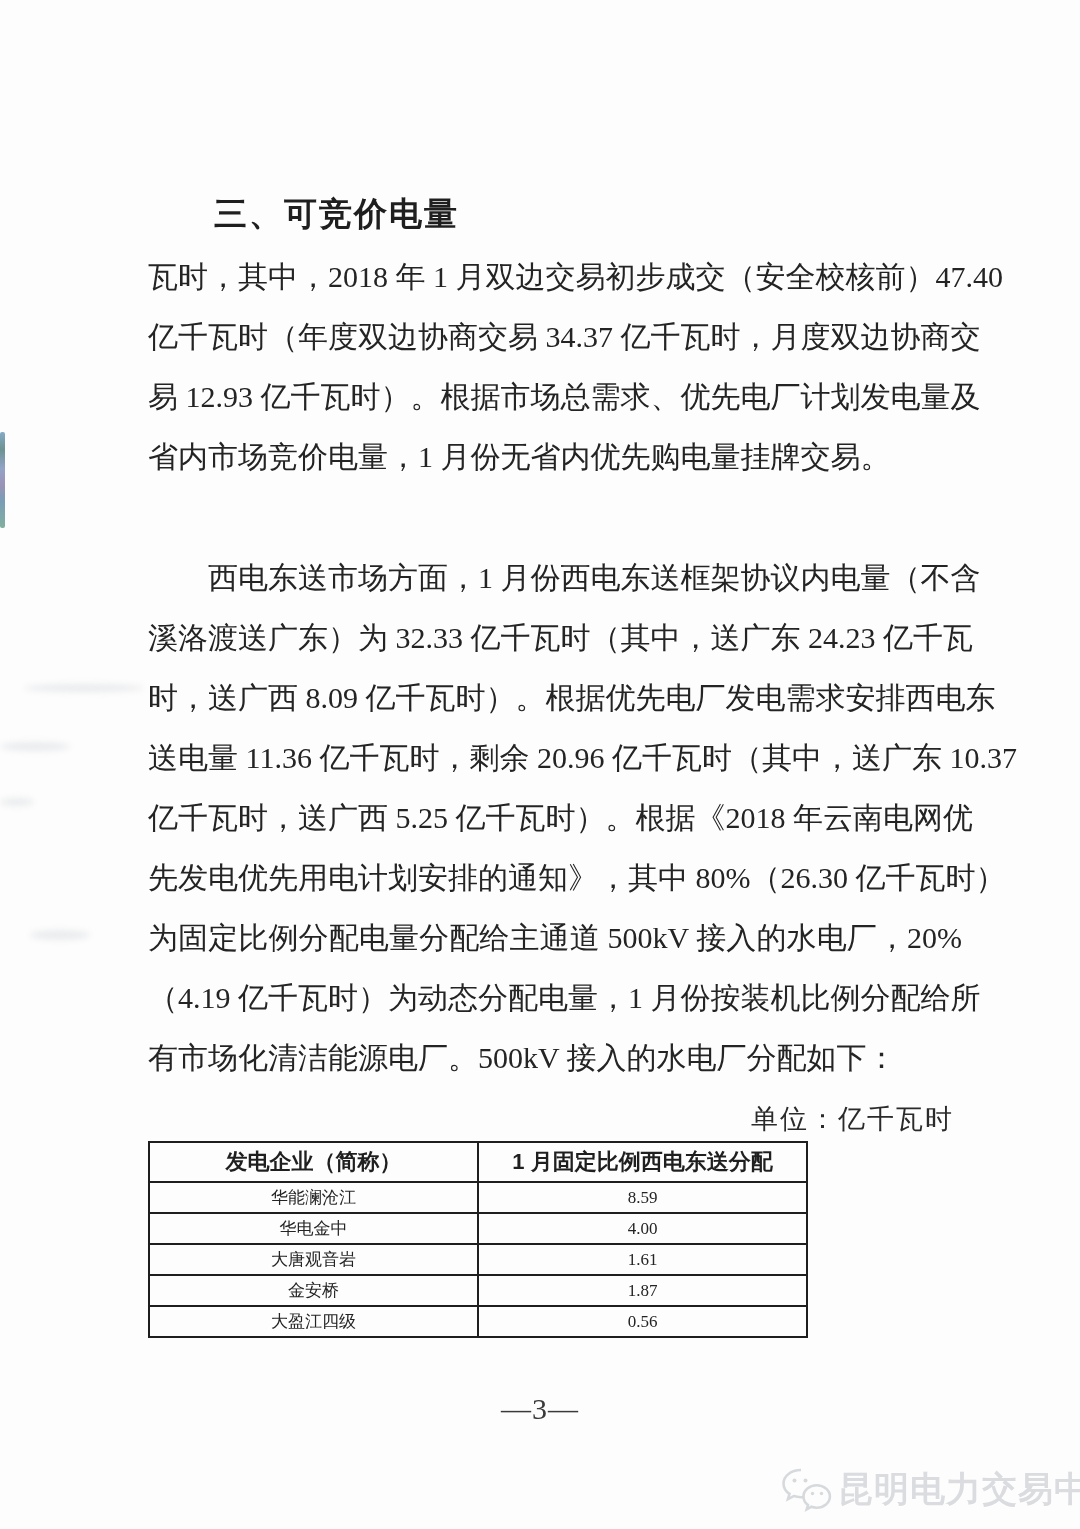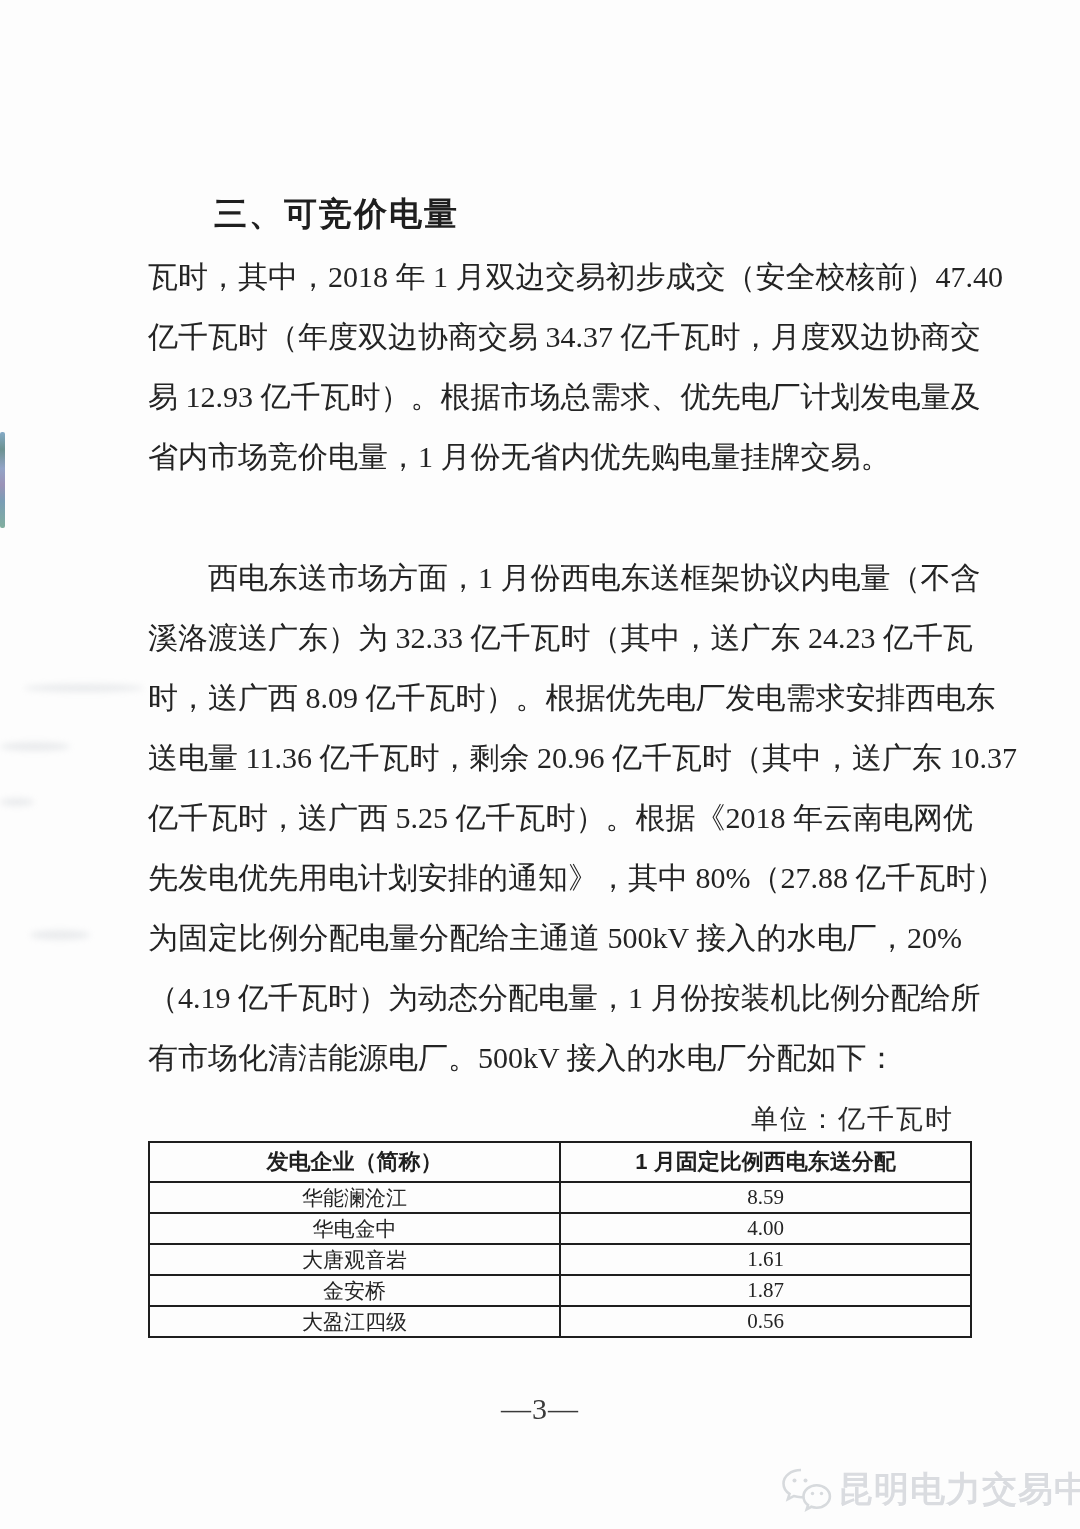--- a/index.html
+++ b/index.html
@@ -73,39 +73,39 @@
     height: 38px; line-height: 38px;
     font-size: 27px;
     text-align: right;
     color: #2a2a2a;
     letter-spacing: 2px;
   }
 
   
   table.alloc {
     position: absolute; left: 148px; top: 1141px;
-    width: 824px;
+    width: 660px;
     border-collapse: collapse;
     table-layout: fixed;
   }
   table.alloc th, table.alloc td {
     border: 2px solid #1e1e1e;
     text-align: center;
     padding: 0;
   }
   table.alloc th {
     height: 38px;
     font-family: "Liberation Sans", "DejaVu Sans", sans-serif;
     font-weight: bold;
     font-size: 22px;
     color: #1f1f1f;
   }
   table.alloc td {
     height: 29px;
-    font-size: 21px;
+    font-size: 17px;
     color: #242424;
     text-align: center;
   }
   table.alloc col.c1 { width: 50%; }
   table.alloc col.c2 { width: 50%; }
 
   
   .page-number {
     position: absolute; left: 0; width: 1080px; top: 1392px;
     text-align: center;
@@ -150,21 +150,21 @@
     <div class="line">易 12.93 亿千瓦时）。根据市场总需求、优先电厂计划发电量及</div>
     <div class="line last">省内市场竞价电量，1 月份无省内优先购电量挂牌交易。</div>
   </div>
 
   <div class="para p2">
     <div class="line indent">西电东送市场方面，1 月份西电东送框架协议内电量（不含</div>
     <div class="line">溪洛渡送广东）为 32.33 亿千瓦时（其中，送广东 24.23 亿千瓦</div>
     <div class="line">时，送广西 8.09 亿千瓦时）。根据优先电厂发电需求安排西电东</div>
     <div class="line">送电量 11.36 亿千瓦时，剩余 20.96 亿千瓦时（其中，送广东 10.37</div>
     <div class="line">亿千瓦时，送广西 5.25 亿千瓦时）。根据《2018 年云南电网优</div>
-    <div class="line">先发电优先用电计划安排的通知》，其中 80%（27.88 亿千瓦时）</div>
+    <div class="line">先发电优先用电计划安排的通知》，其中 80%（26.30 亿千瓦时）</div>
     <div class="line">为固定比例分配电量分配给主通道 500kV 接入的水电厂，20%</div>
     <div class="line">（4.19 亿千瓦时）为动态分配电量，1 月份按装机比例分配给所</div>
     <div class="line last">有市场化清洁能源电厂。500kV 接入的水电厂分配如下：</div>
   </div>
 
   <div class="unit-label">单位：亿千瓦时</div>
 
   <table class="alloc">
     <colgroup>
         <col class="c1">

